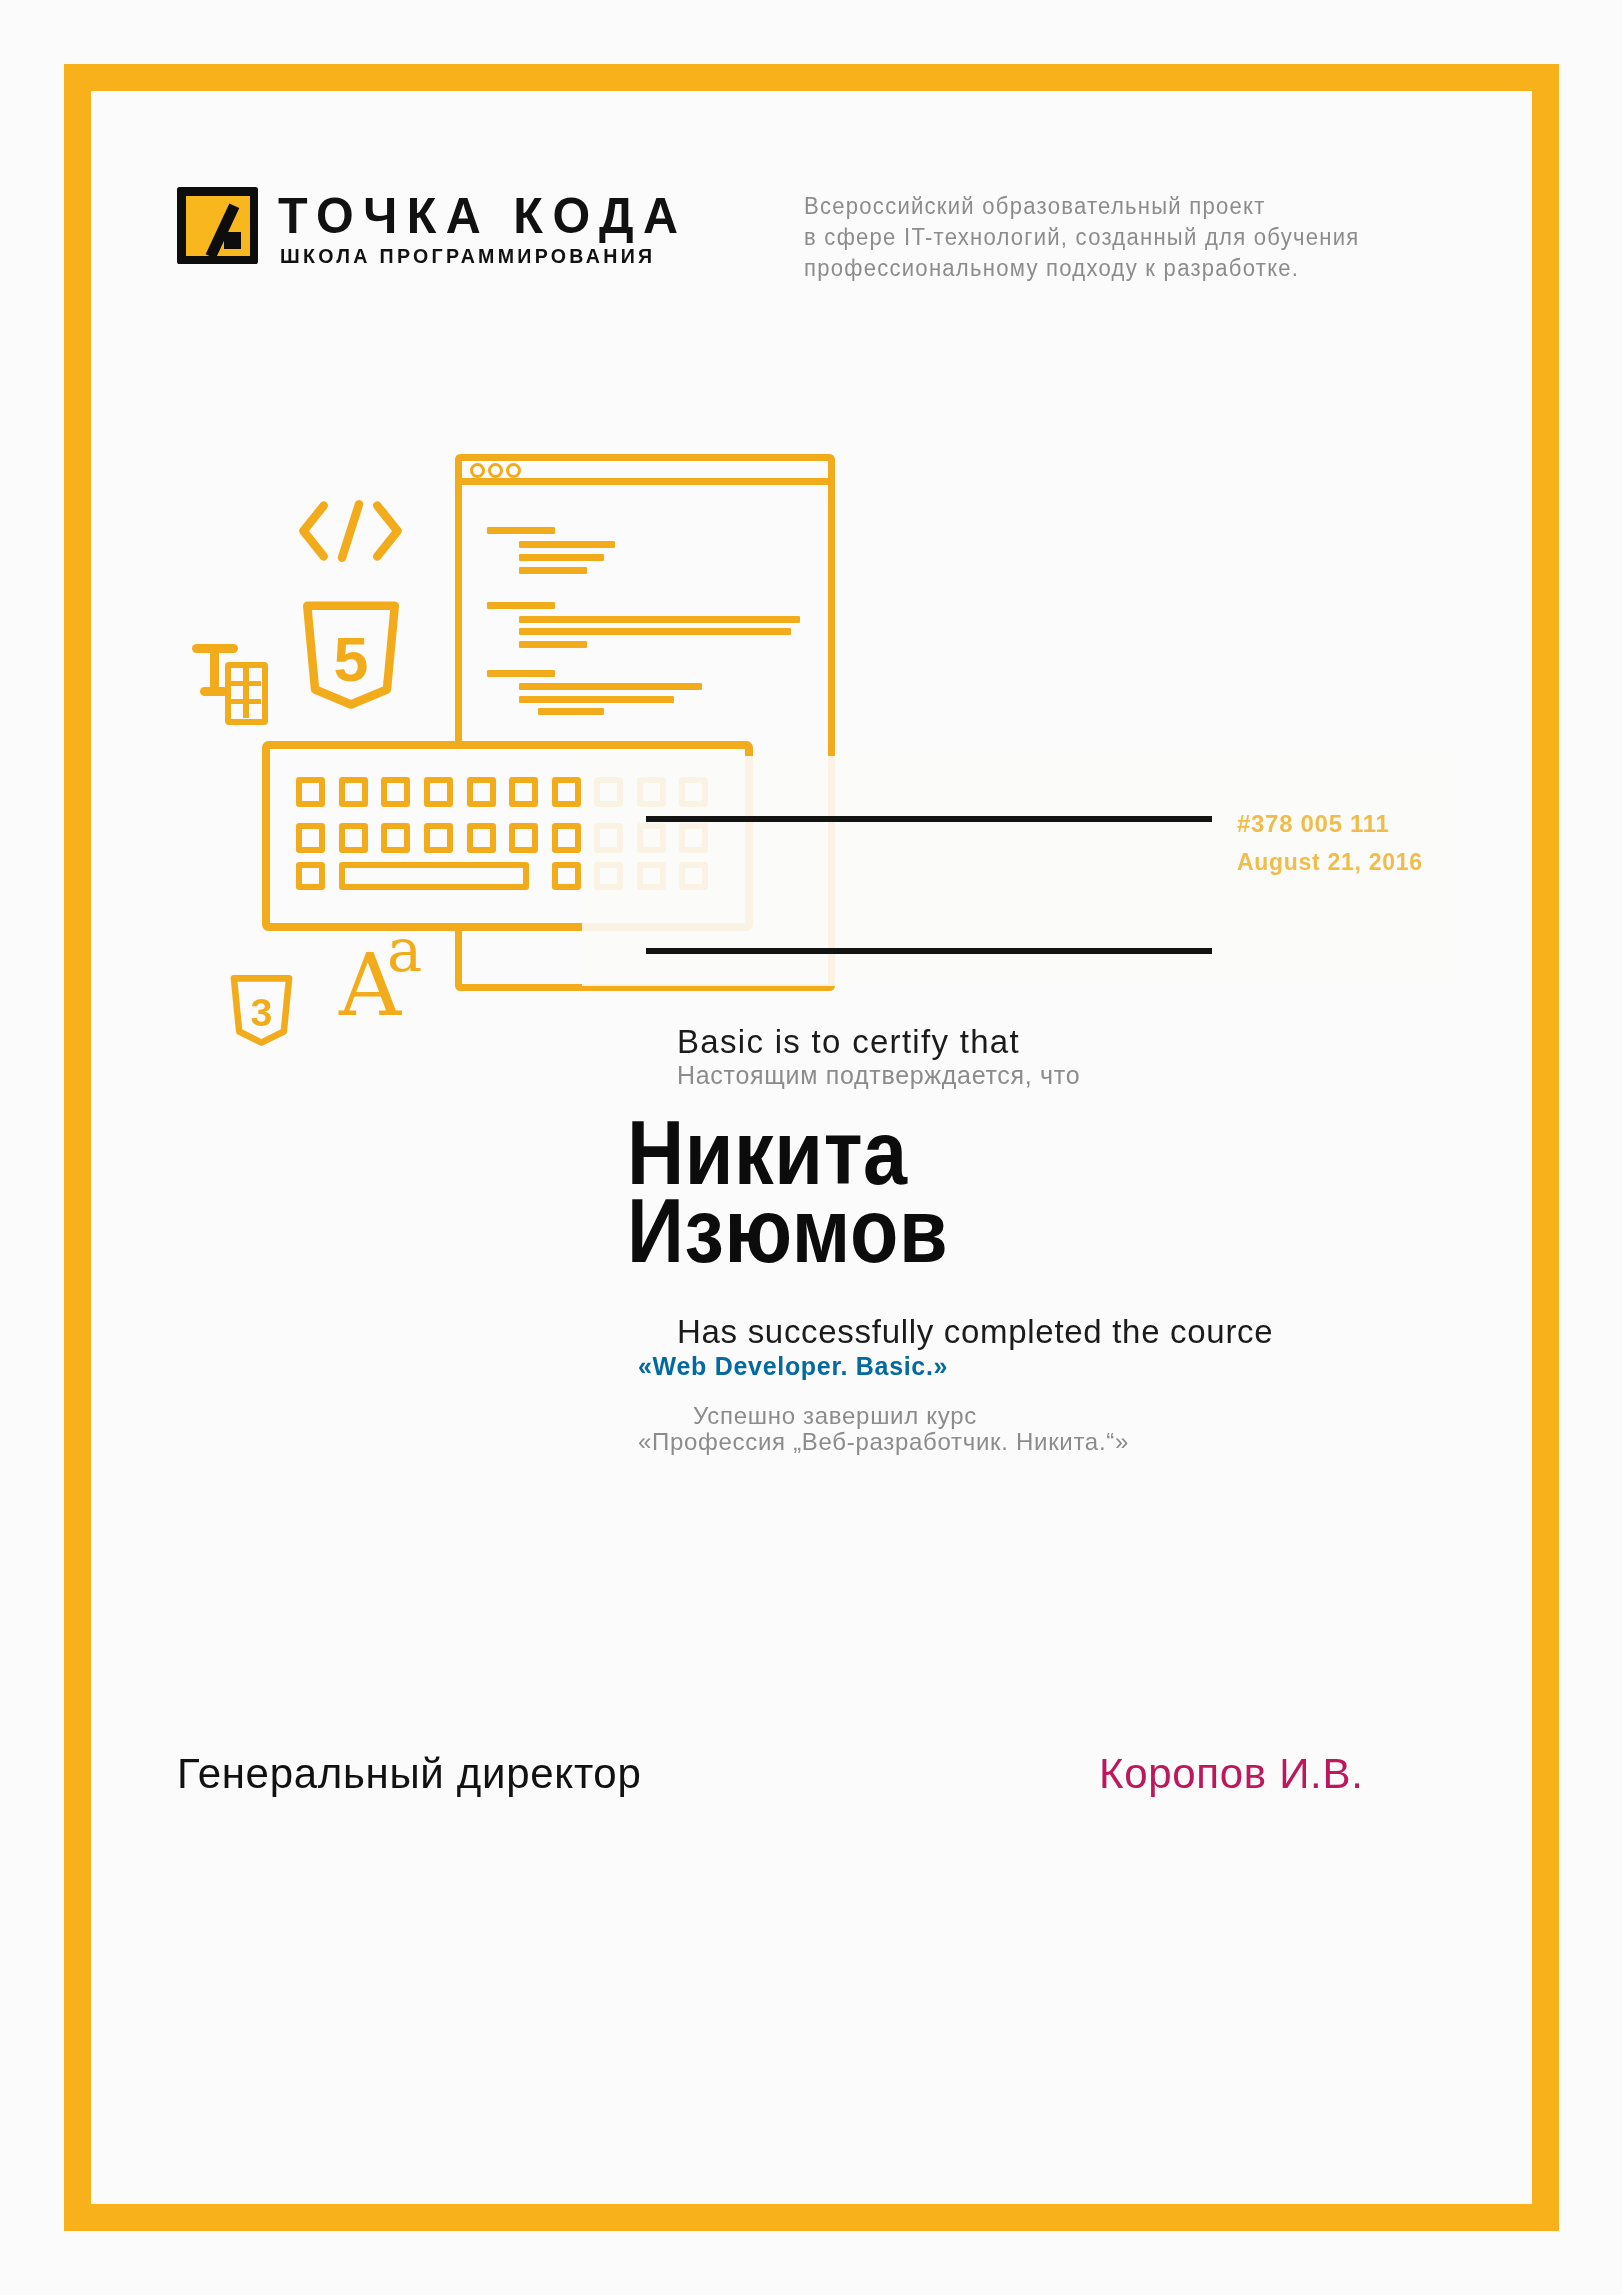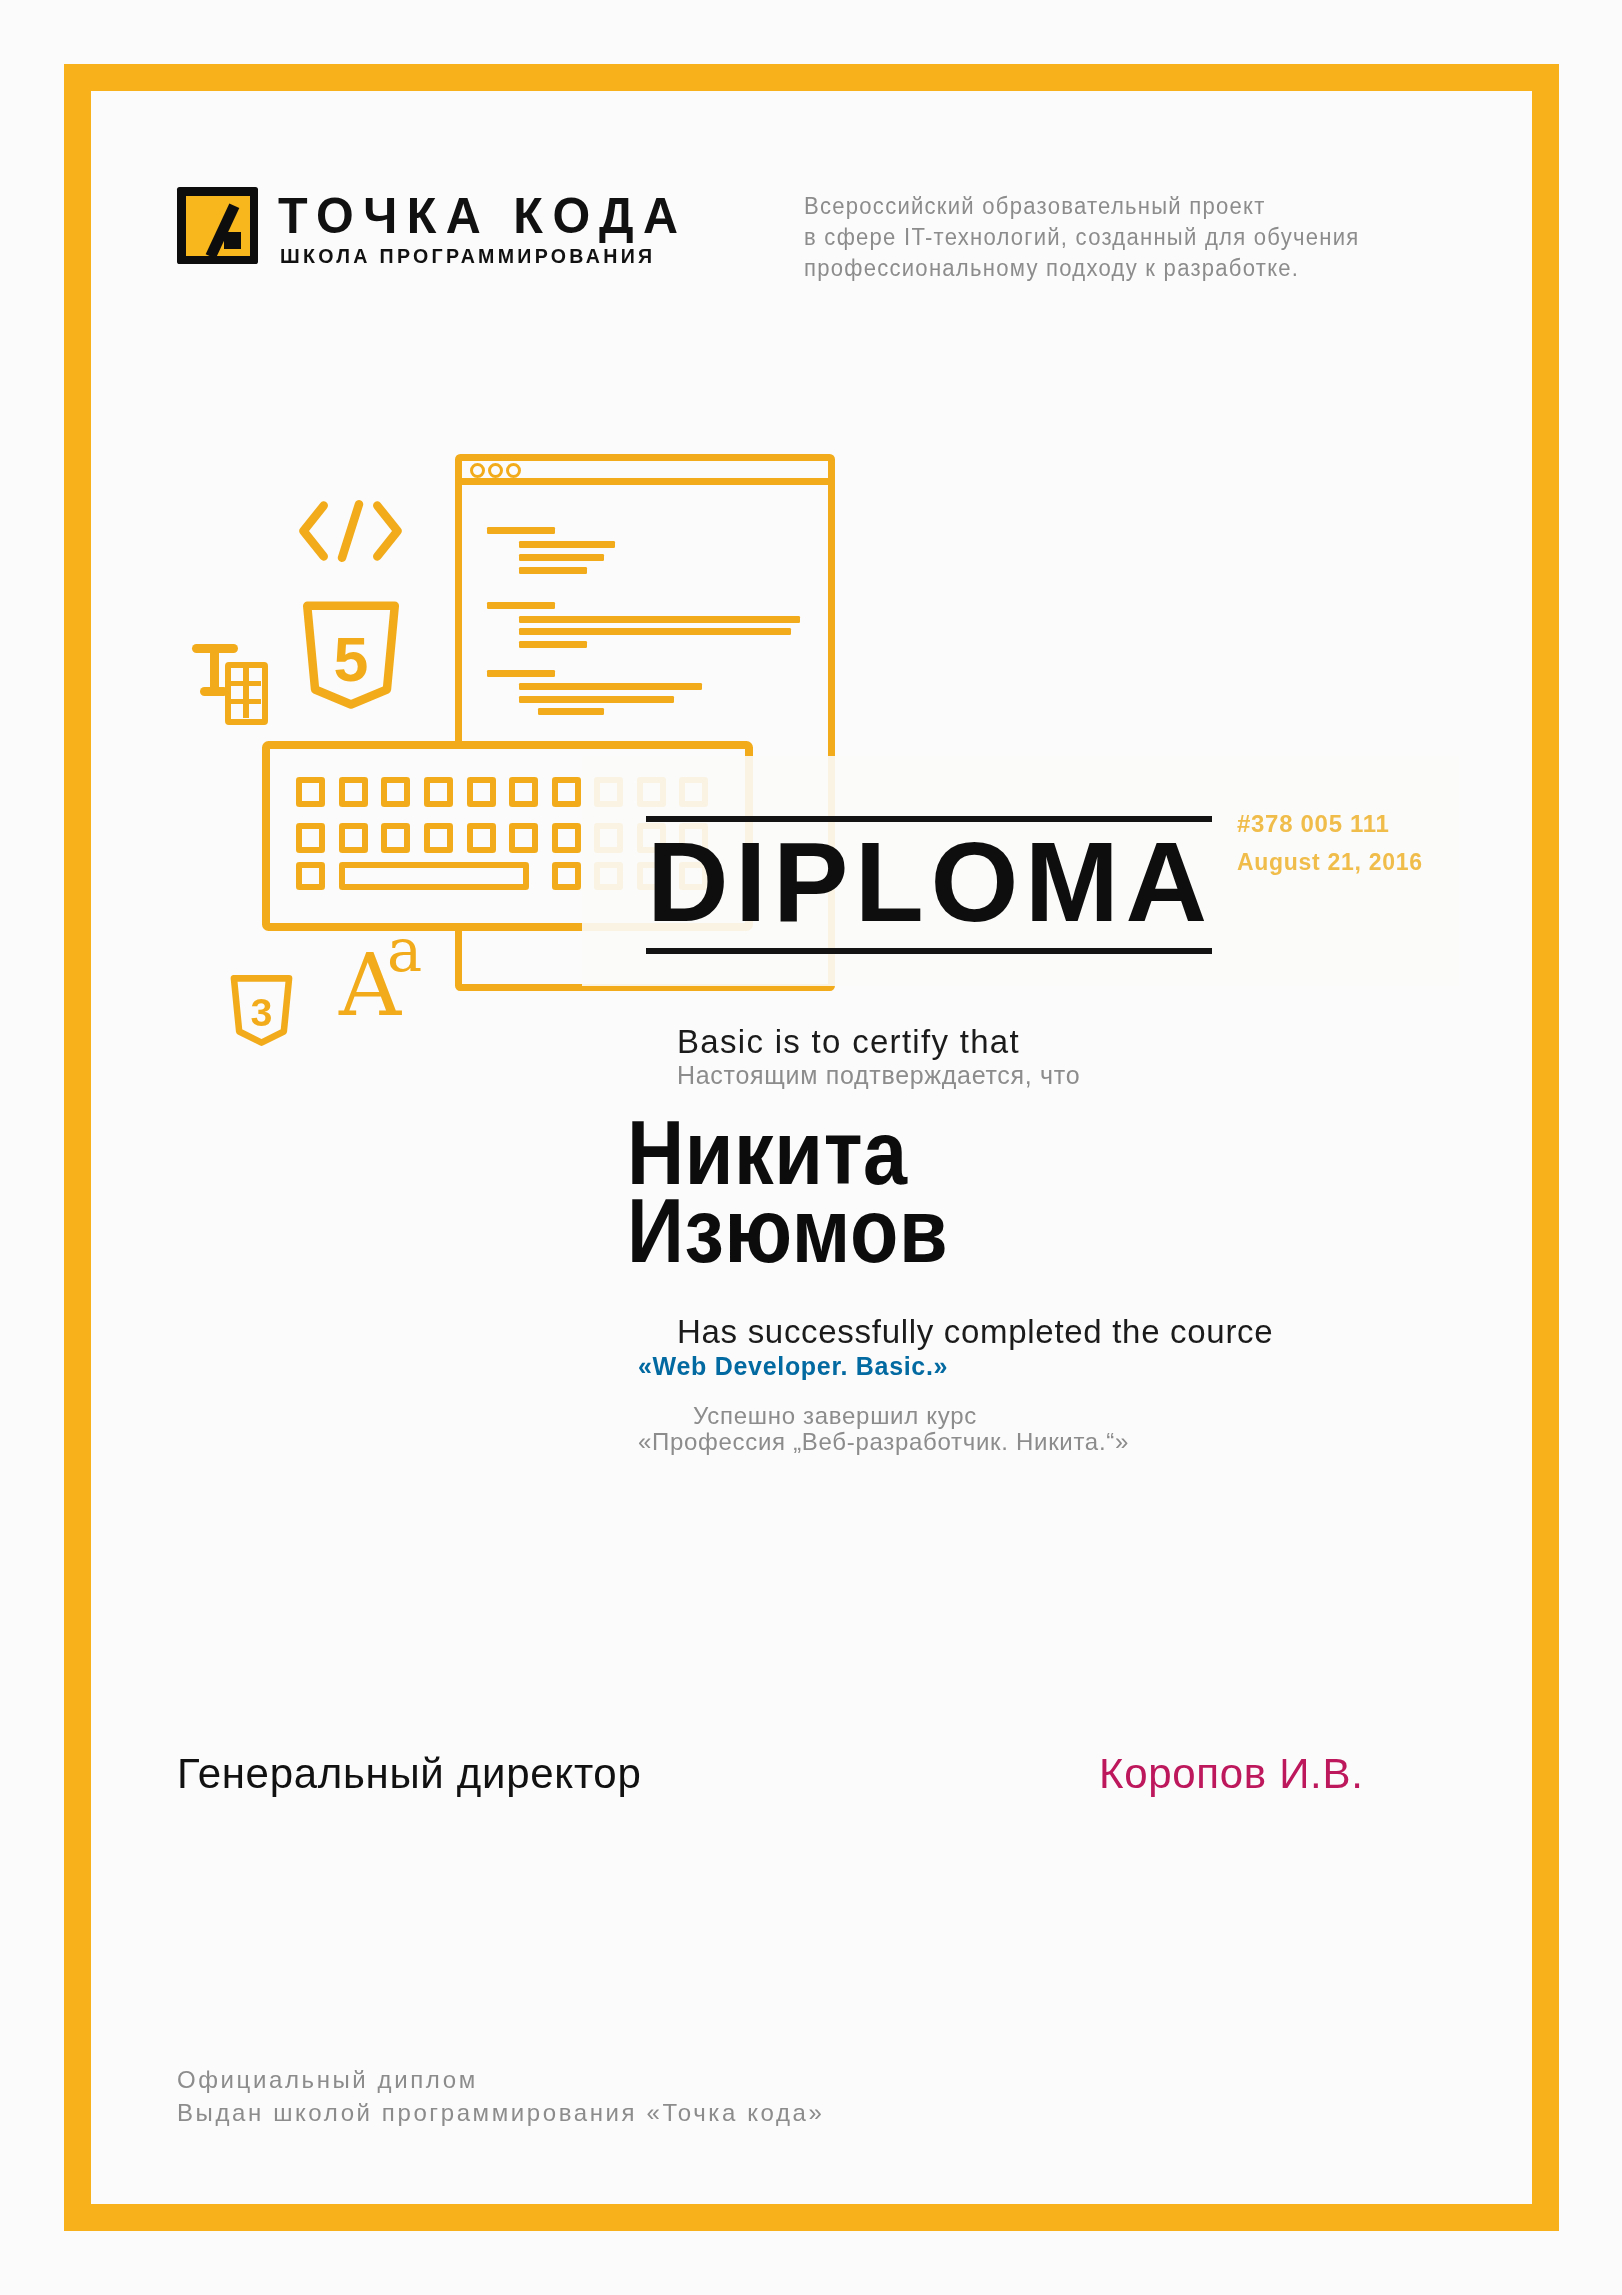--- a/index.html
+++ b/index.html
@@ -215,36 +215,33 @@
 
     <div class="aa">
       <span class="aa-A abs">A</span>
       <span class="aa-a abs">a</span>
     </div>
 
     <div class="overlay"></div>
   </div>
 
   <div class="rule rule-top"></div>
-  <div class="diploma-title">DIPLOMA</div>
   <div class="rule rule-bottom"></div>
   <div class="diploma-number">#378 005 111</div>
   <div class="diploma-date">August 21, 2016</div>
 
   <div class="certify-en">Basic is to certify that</div>
   <div class="certify-ru">Настоящим подтверждается, что</div>
 
   <div class="name-line name-1">Никита</div>
   <div class="name-line name-2">Изюмов</div>
 
   <div class="course-en">Has successfully completed the cource</div>
   <div class="course-title-en">«Web Developer. Basic.»</div>
   <div class="course-ru">Успешно завершил курс</div>
   <div class="course-title-ru">«Профессия „Веб-разработчик. Никита.“»</div>
 
   <div class="sig-role">Генеральный директор</div>
   <div class="sig-name">Коропов И.В.</div>
 
-  <div class="footer">Официальный диплом
-Выдан школой программирования «Точка кода»</div>
 
 </div>
 
 
 </body></html>

